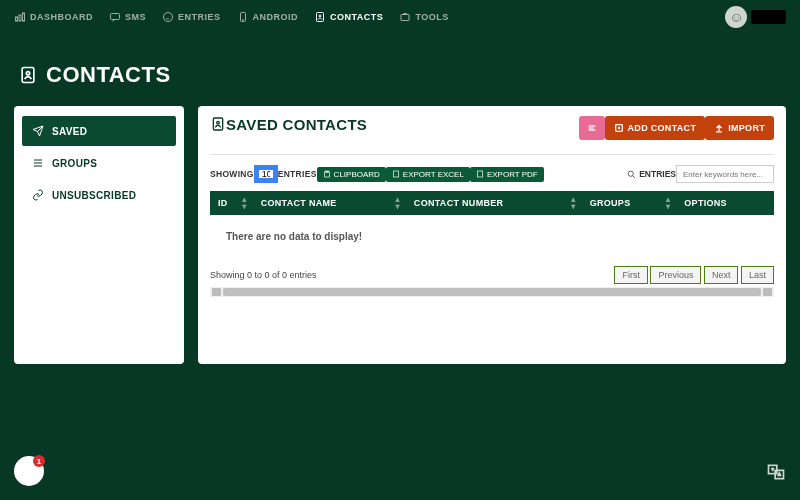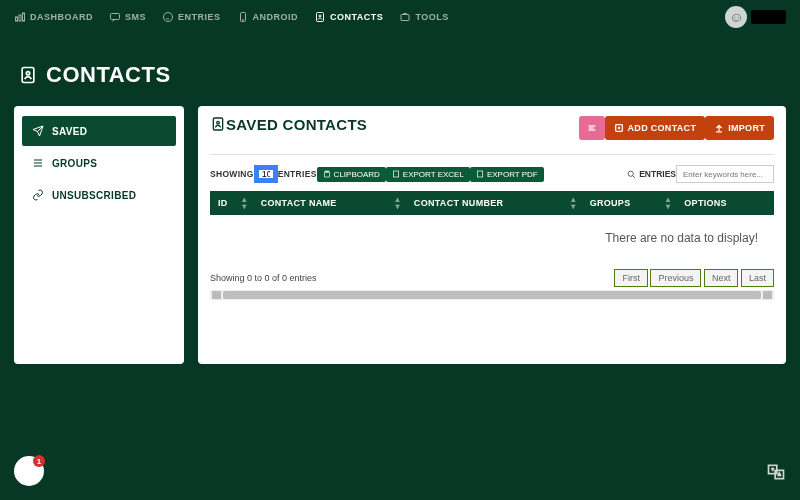--- a/index.html
+++ b/index.html
@@ -42,21 +42,21 @@
 .toolbar input.count { width: 24px; height: 18px; font-size: 9px; padding: 1px 3px; border: 5px solid #3b82f6; text-align: center; }
 .chip { background: #0a5a38; color: #fff; font-size: 8px; padding: 3px 6px; border: none; border-radius: 2px; display: inline-flex; align-items: center; gap: 3px; cursor: pointer; }
 .toolbar .spacer { flex: 1; }
 .toolbar input.search { width: 98px; height: 18px; font-size: 8px; padding: 2px 6px; border: 1px solid #ccc; }
 .searchlabel { display: flex; align-items: center; gap: 3px; font-size: 8.5px; font-weight: 600; color: #333; }
 
 table { width: 100%; border-collapse: collapse; margin-top: 8px; }
 thead { background: #0a4a30; color: #fff; }
 th { font-size: 9px; font-weight: 700; text-align: left; padding: 7px 8px; position: relative; letter-spacing: 0.3px; }
 .sort-ic { position: absolute; right: 6px; top: 50%; transform: translateY(-50%); opacity: 0.5; font-size: 8px; line-height: 7px; }
-tbody td.empty { text-align: right; font-size: 12px; color: #555; padding: 16px; font-weight: 400; }
+tbody td.empty { text-align: left; font-size: 10px; color: #555; padding: 16px; font-weight: 700; }
 
 .footer { display: flex; align-items: center; margin-top: 8px; font-size: 9px; color: #444; }
 .footer .spacer { flex: 1; }
 .pager button { background: #f4f4f4; border: 1px solid #4d7c0f; padding: 3px 7px; font-size: 9px; color: #666; cursor: pointer; }
 
 .scrolltrack { height: 10px; background: #eee; margin-top: 3px; position: relative; border-radius: 0; }
 .scrolltrack::before { content: ""; position: absolute; left: 2px; top: 1px; bottom: 1px; width: 9px; background: #bbb; border-radius: 1px; }
 .scrolltrack::after { content: ""; position: absolute; right: 2px; top: 1px; bottom: 1px; width: 9px; background: #bbb; border-radius: 1px; }
 .scrollthumb { position: absolute; left: 13px; right: 13px; top: 1px; bottom: 1px; background: #bfbfbf; border-radius: 2px; }
 

